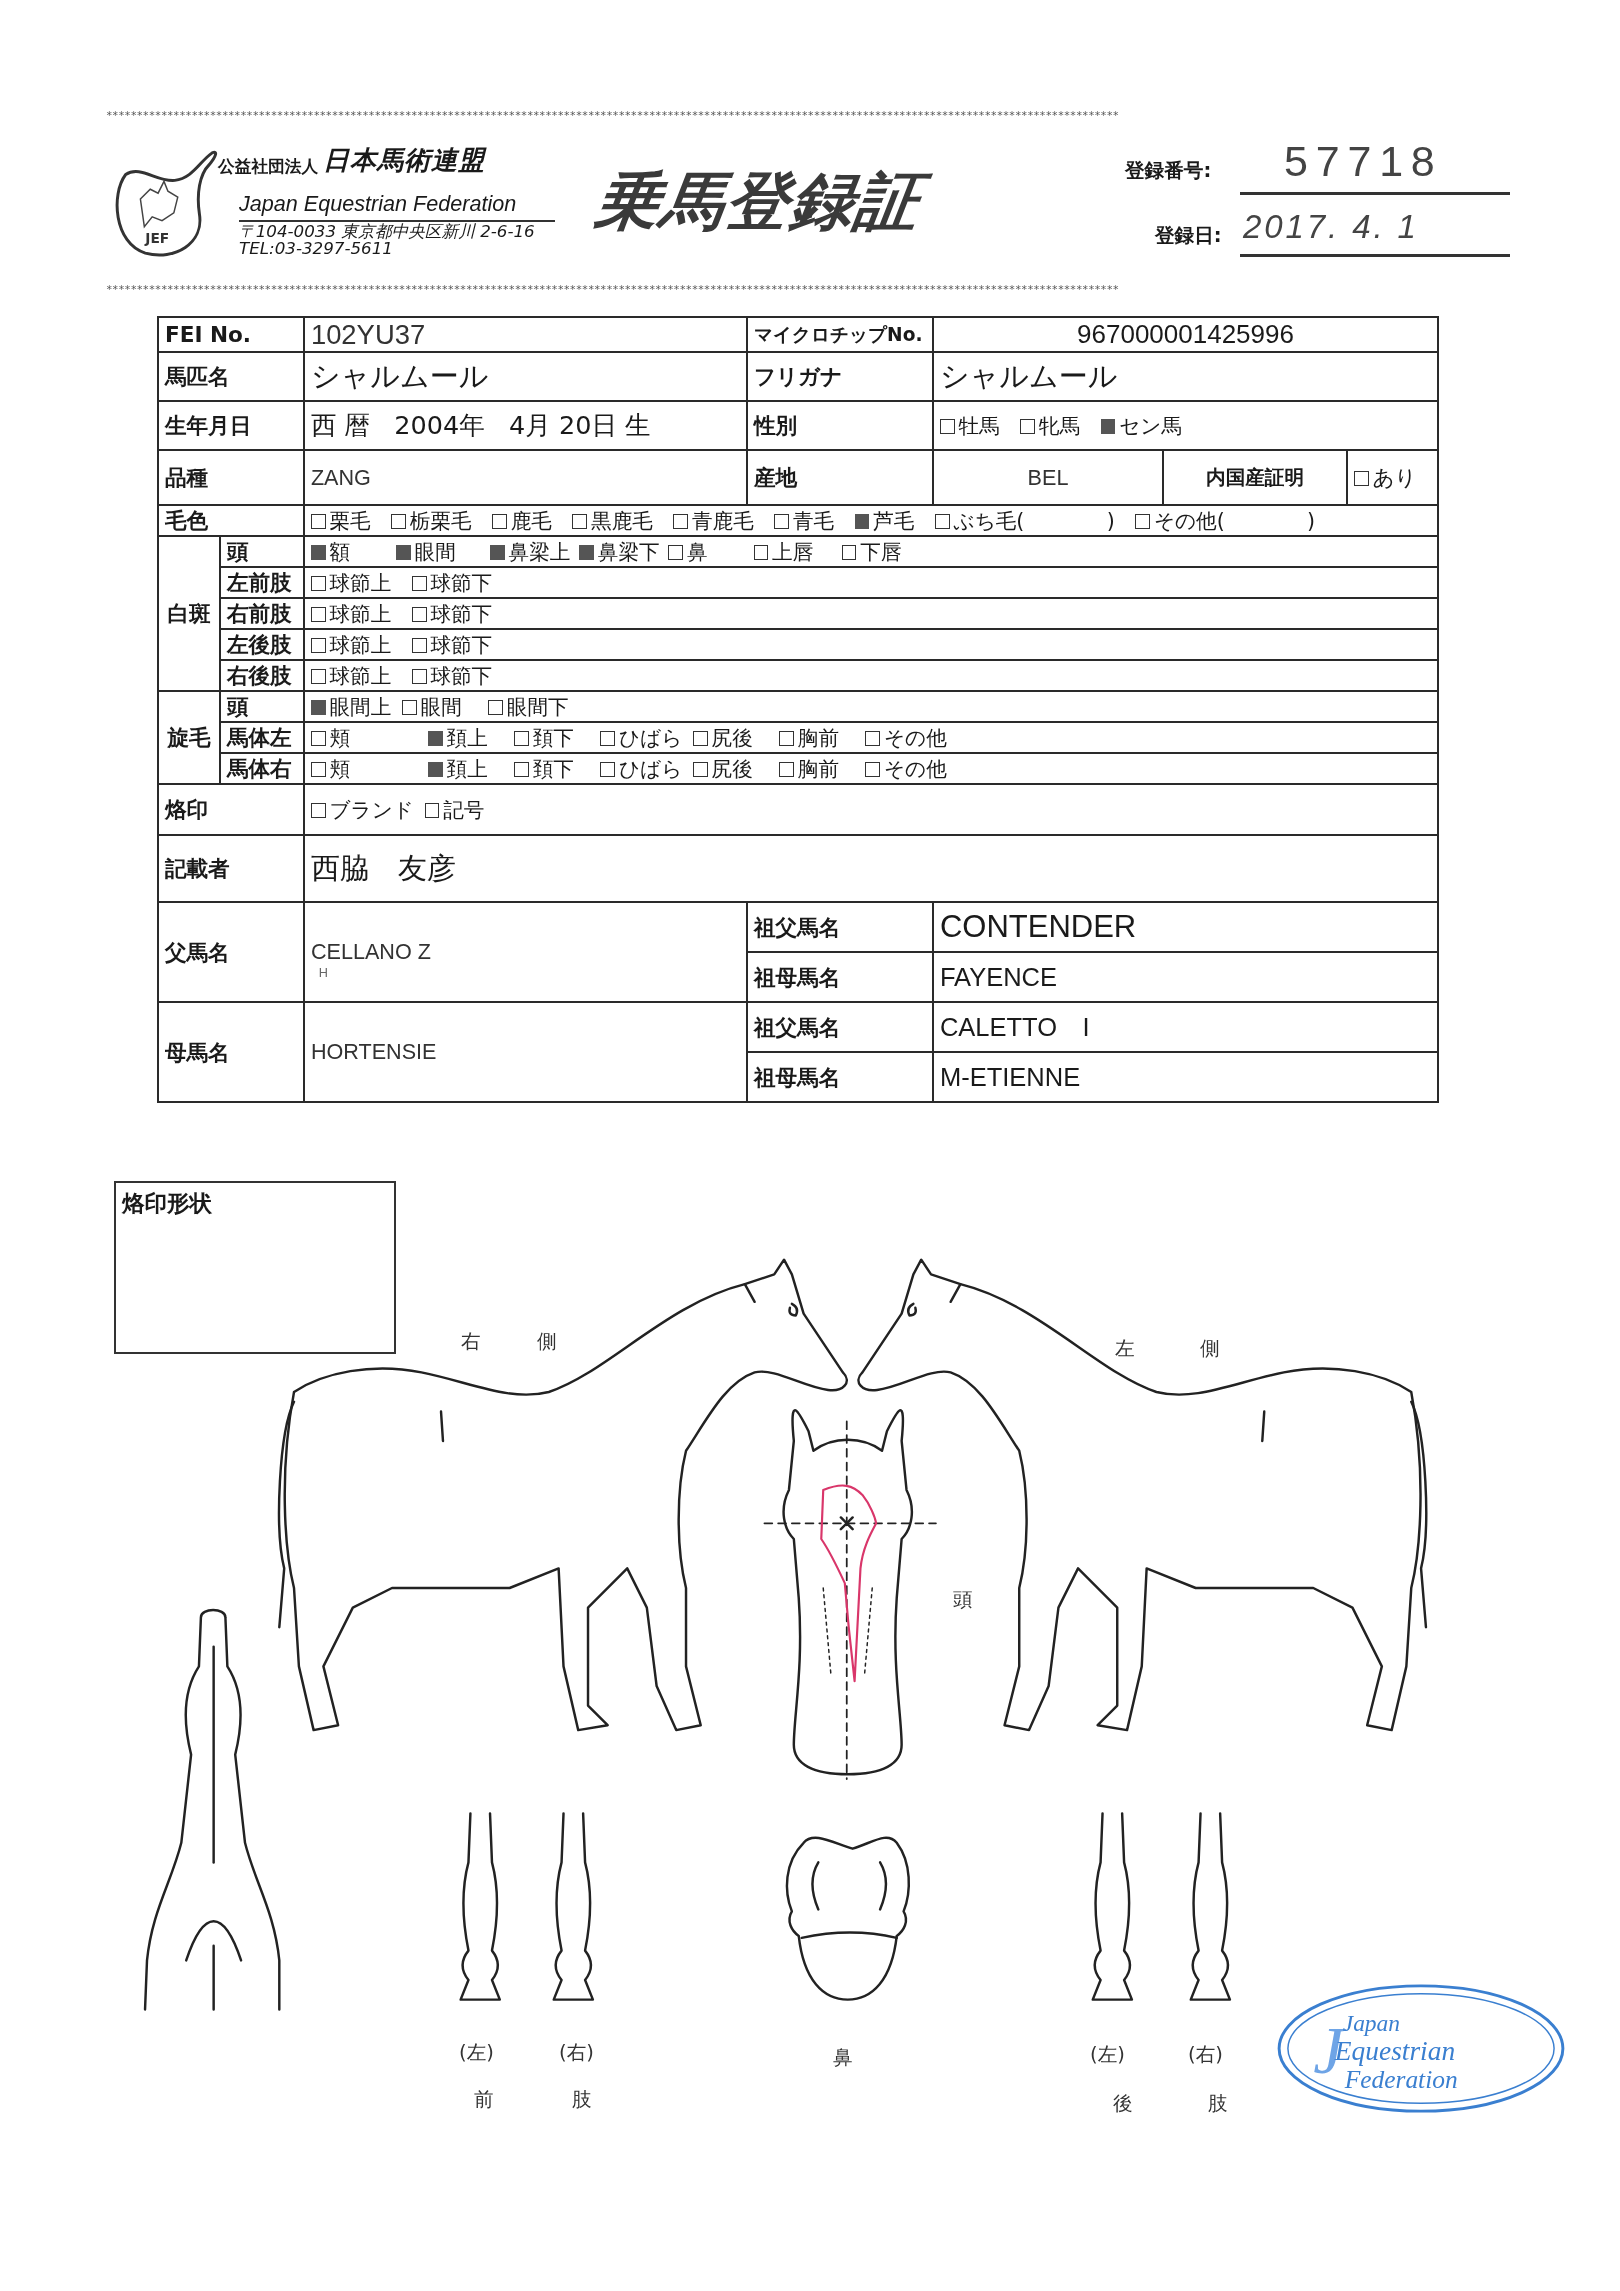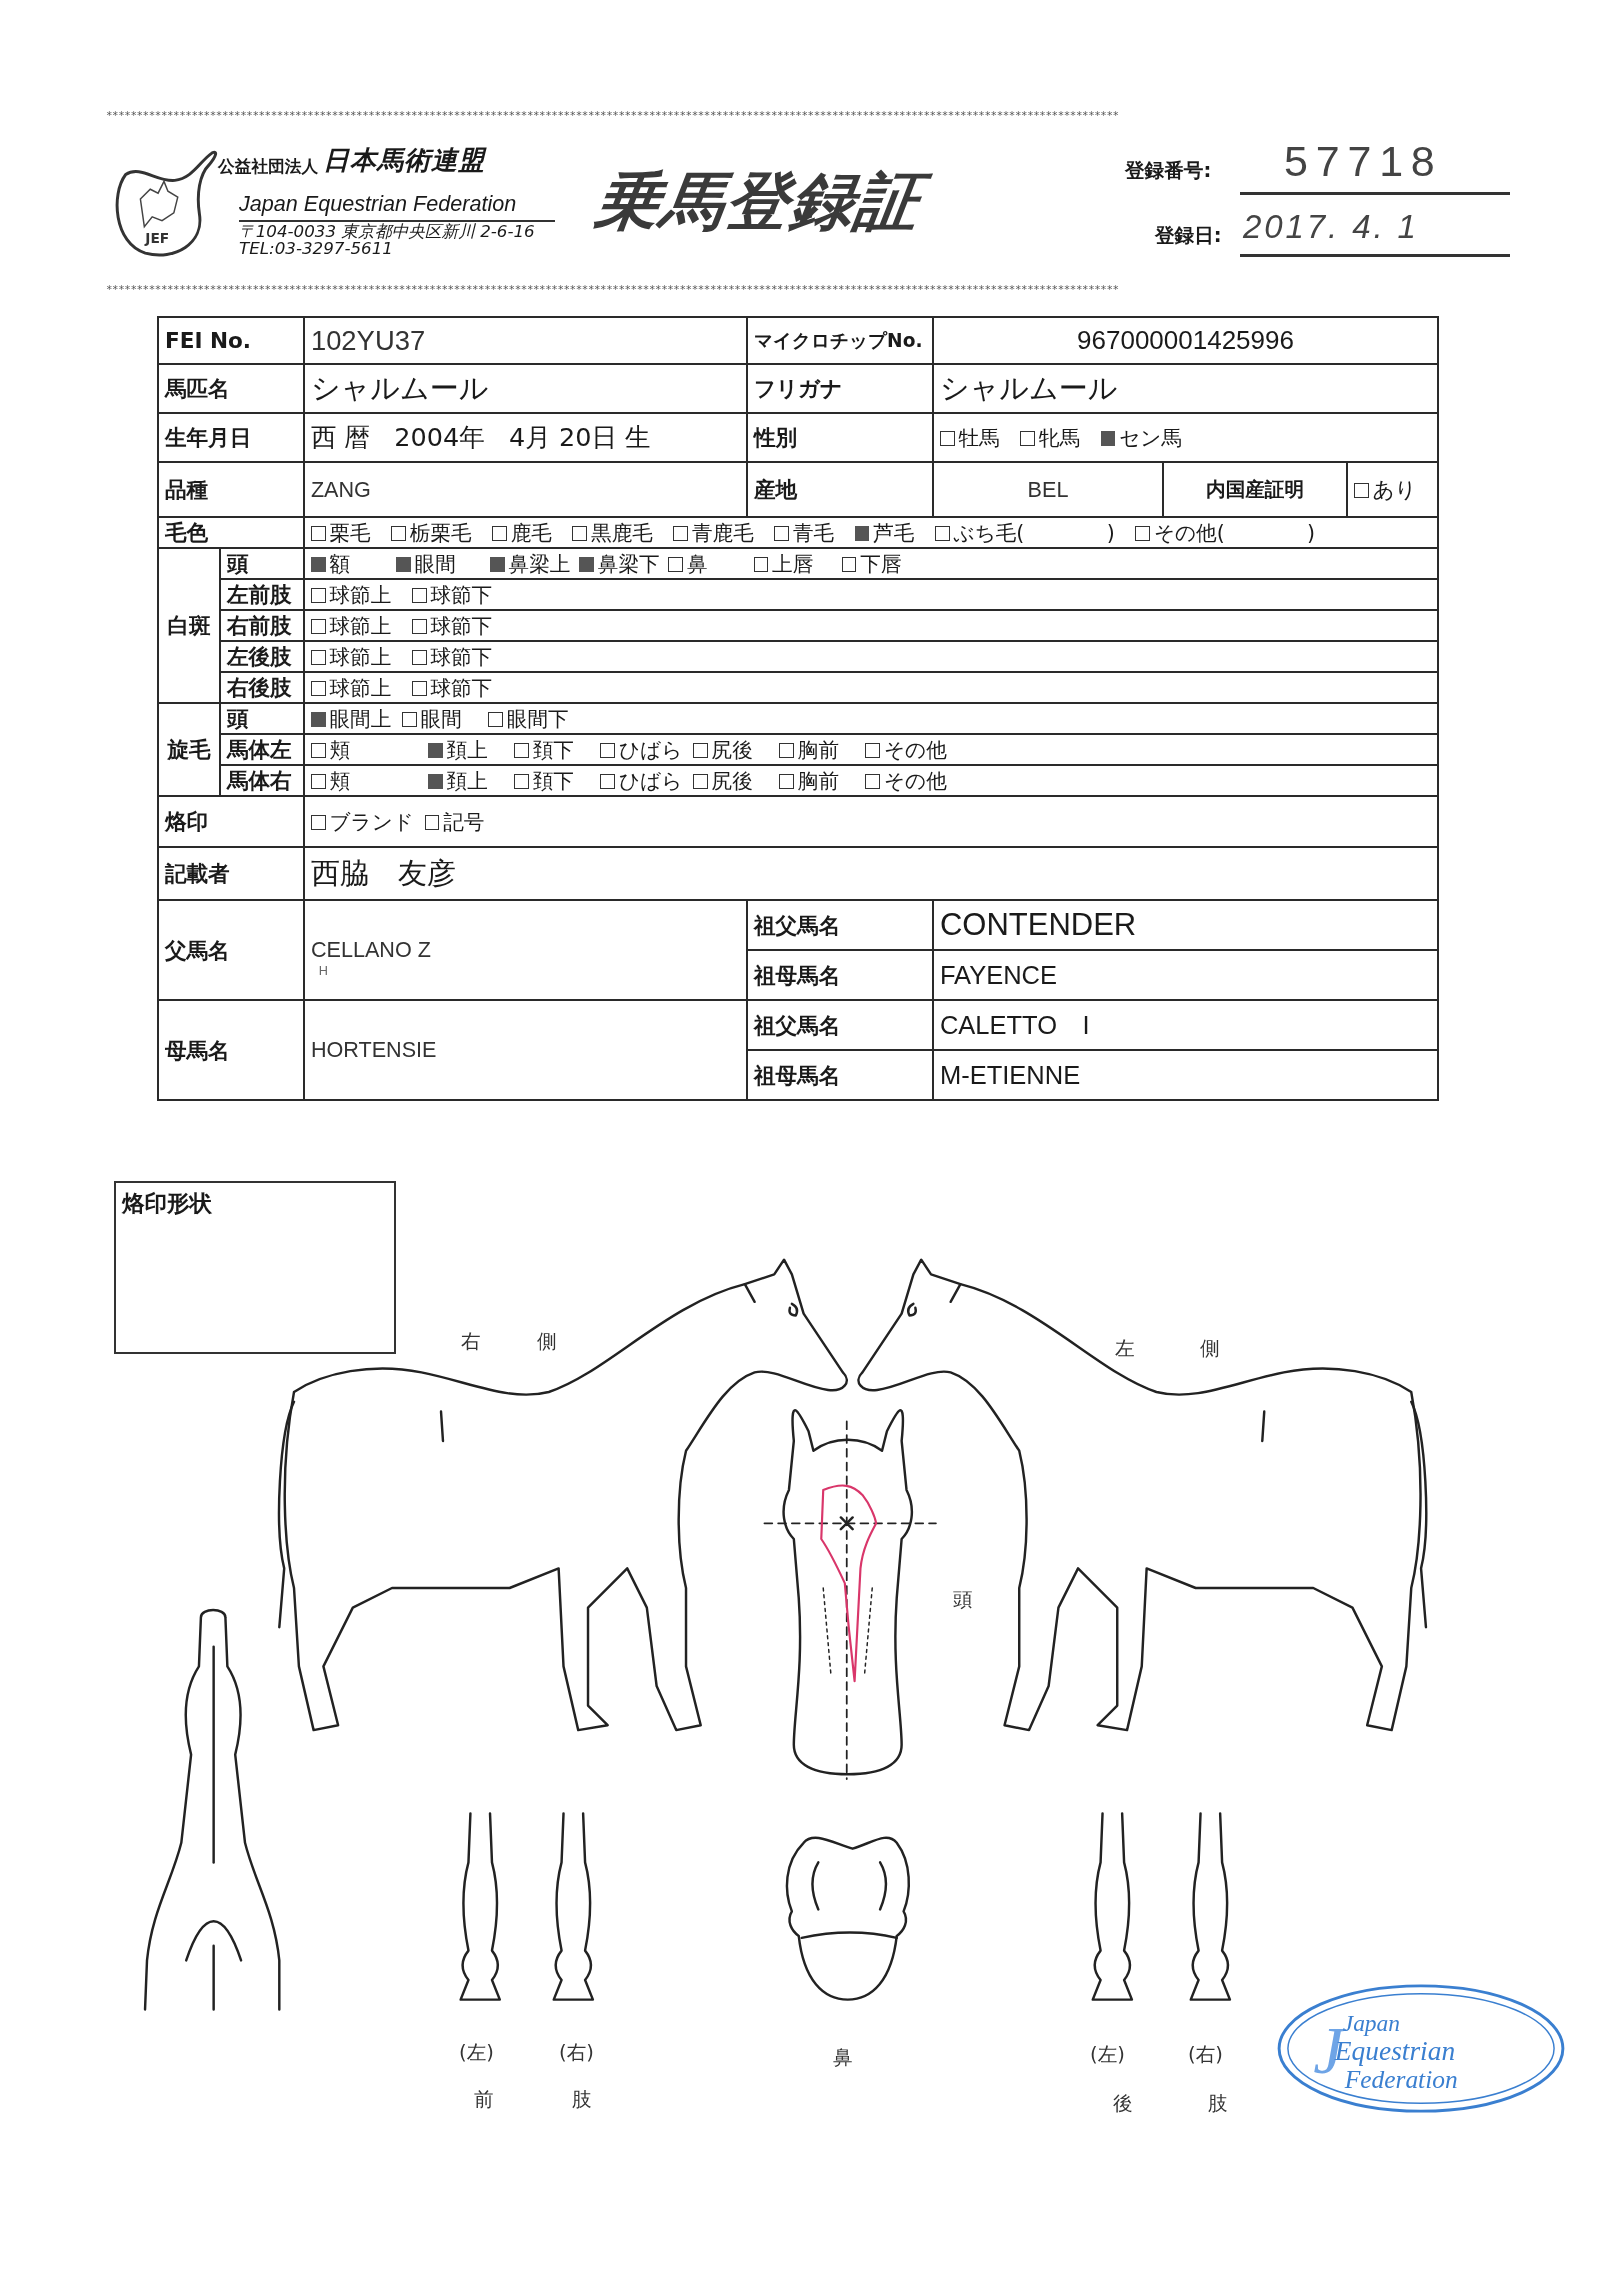--- a/index.html
+++ b/index.html
@@ -69,21 +69,21 @@
   <colgroup>
     <col style="width:62px">
       <col style="width:84px">
     <col style="width:443px">
     <col style="width:186px">
     <col style="width:230px">
       <col style="width:184px">
       <col style="width:91px">
   </colgroup>
   <tbody>
-      <tr style="height:47px">
+      <tr style="height:35px">
     <td colspan="2" class="lbl">FEI No.</td>
     <td class="val-big" style="font-size:27.4px">102YU37</td>
     <td class="lbl" style="font-size:18.6px">マイクロチップNo.</td>
     <td colspan="3" style="text-align:center;font-family:Liberation Sans, sans-serif;font-size:26px">967000001425996</td>
   </tr>
   <tr style="height:49px">
     <td colspan="2" class="lbl">馬匹名</td>
     <td style="font-size:29px">シャルムール</td>
     <td class="lbl">フリガナ</td>
     <td colspan="3" style="font-size:29px">シャルムール</td>
@@ -201,21 +201,21 @@
       <span class="opt"><span class="ck"></span><span>その他</span></span>
     </td>
   </tr>
   <tr style="height:51px">
     <td colspan="2" class="lbl">烙印</td>
     <td colspan="5">
       <span class="opt" style="margin-right:3.9px"><span class="ck"></span><span>ブランド</span></span>
       <span class="opt"><span class="ck"></span><span>記号</span></span>
     </td>
   </tr>
-  <tr style="height:53px">
+  <tr style="height:67px">
     <td colspan="2" class="lbl">記載者</td>
     <td colspan="5" style="font-size:29px">西脇　友彦</td>
   </tr>
   <tr style="height:50px">
     <td colspan="2" rowspan="2" class="lbl">父馬名</td>
     <td rowspan="2" class="val-big" style="position:relative">
       <span>CELLANO Z</span>
       <span style="position:absolute;left:13.7px;top:63px;font-size:12.7px;color:#666;">H</span>
     </td>
     <td class="lbl">祖父馬名</td>

